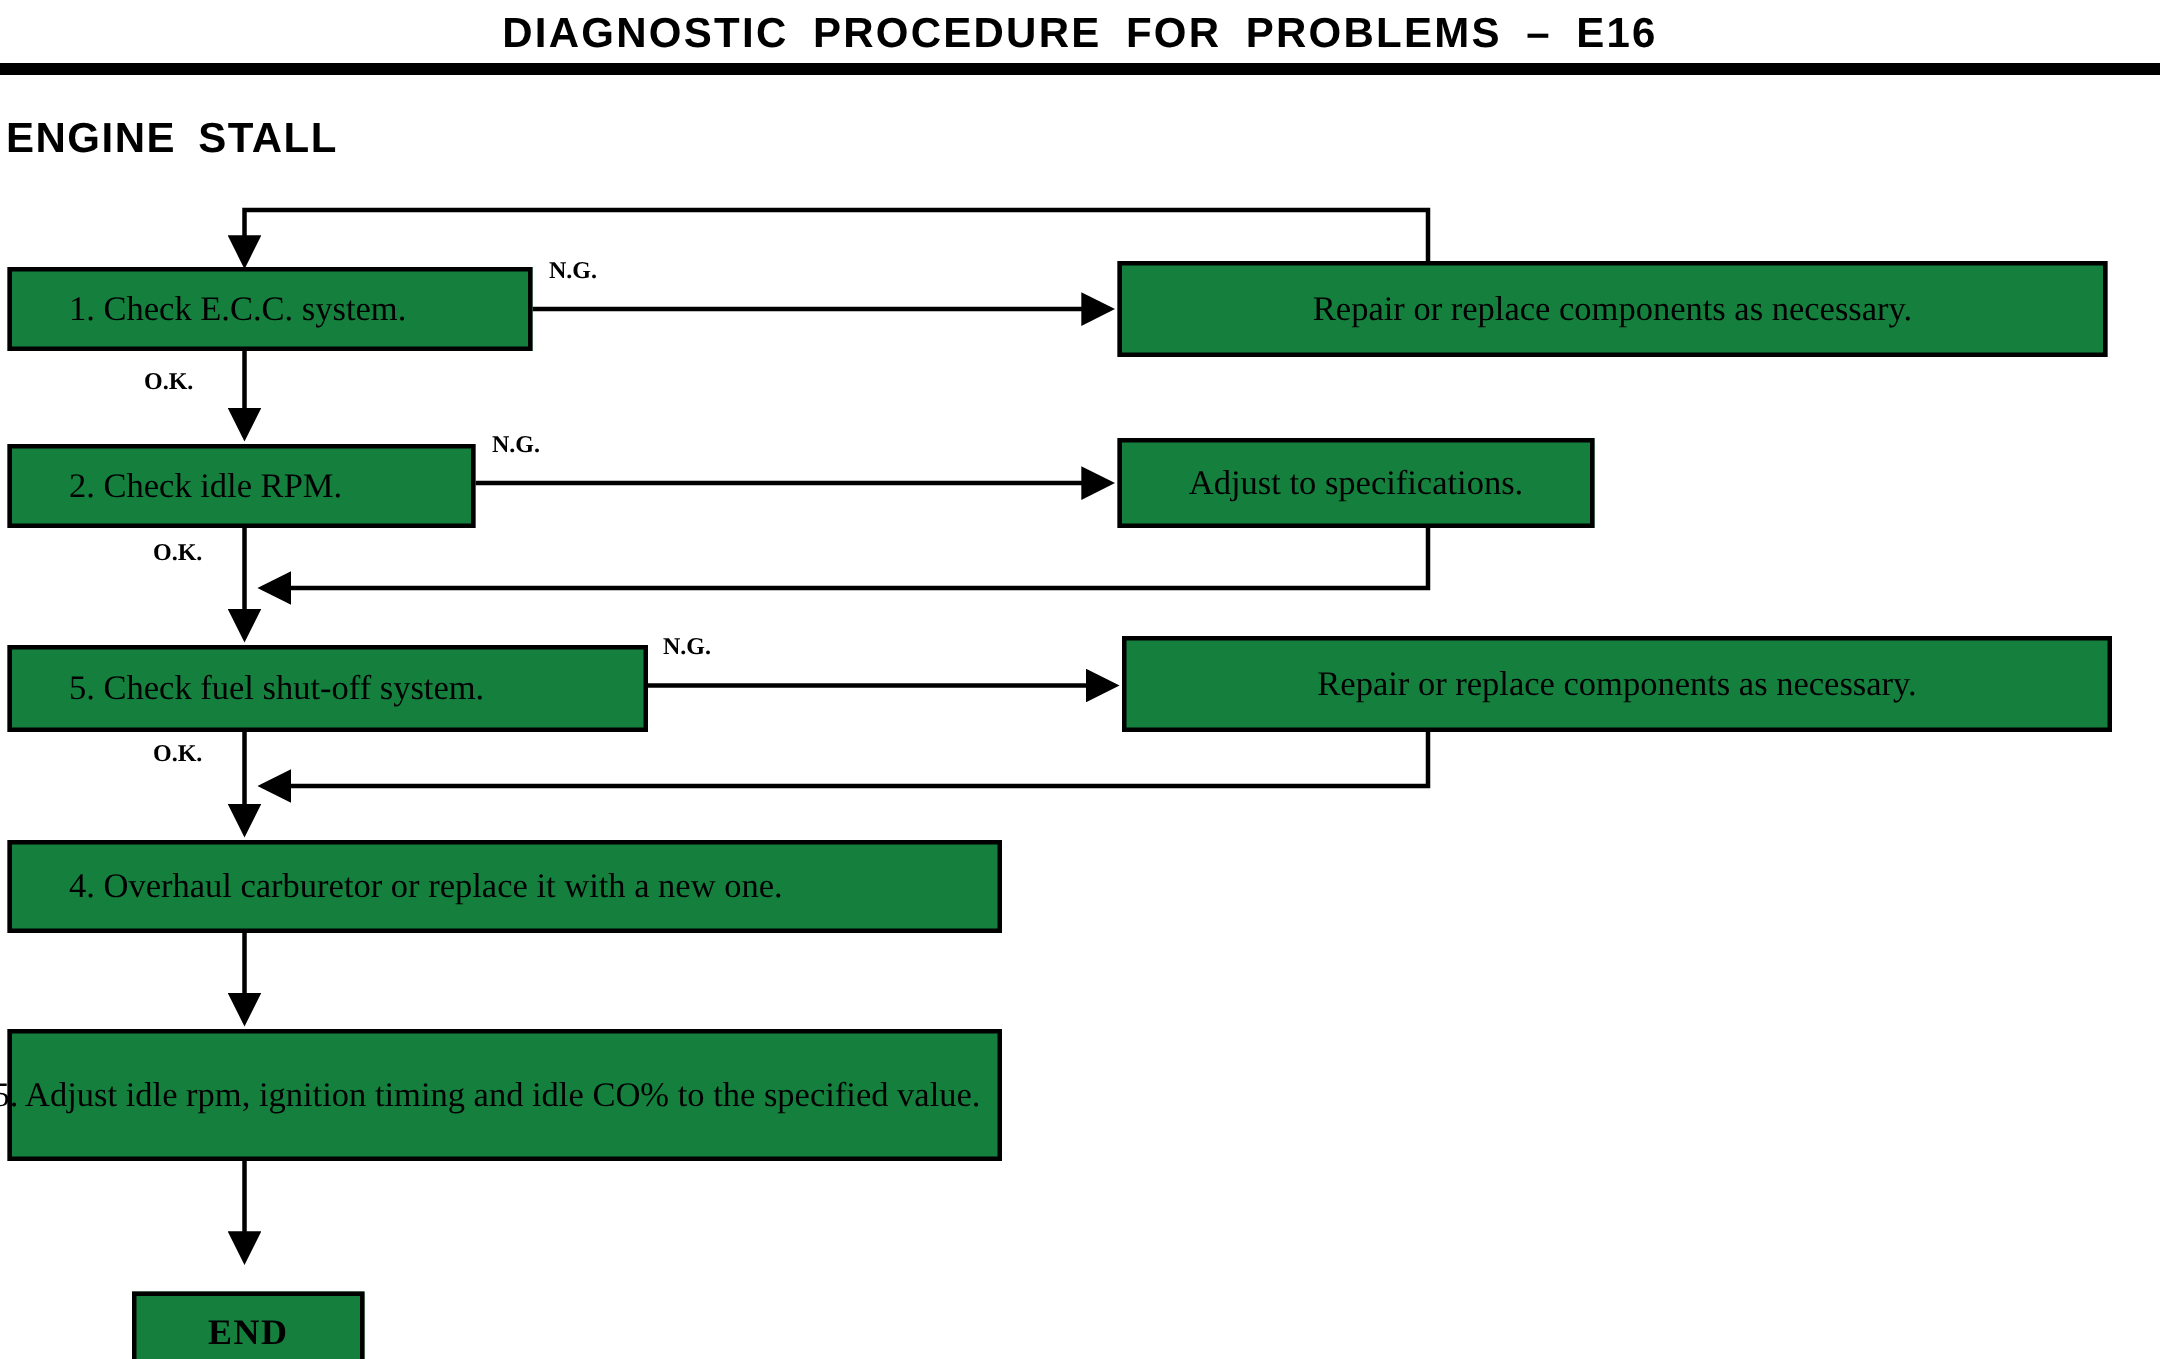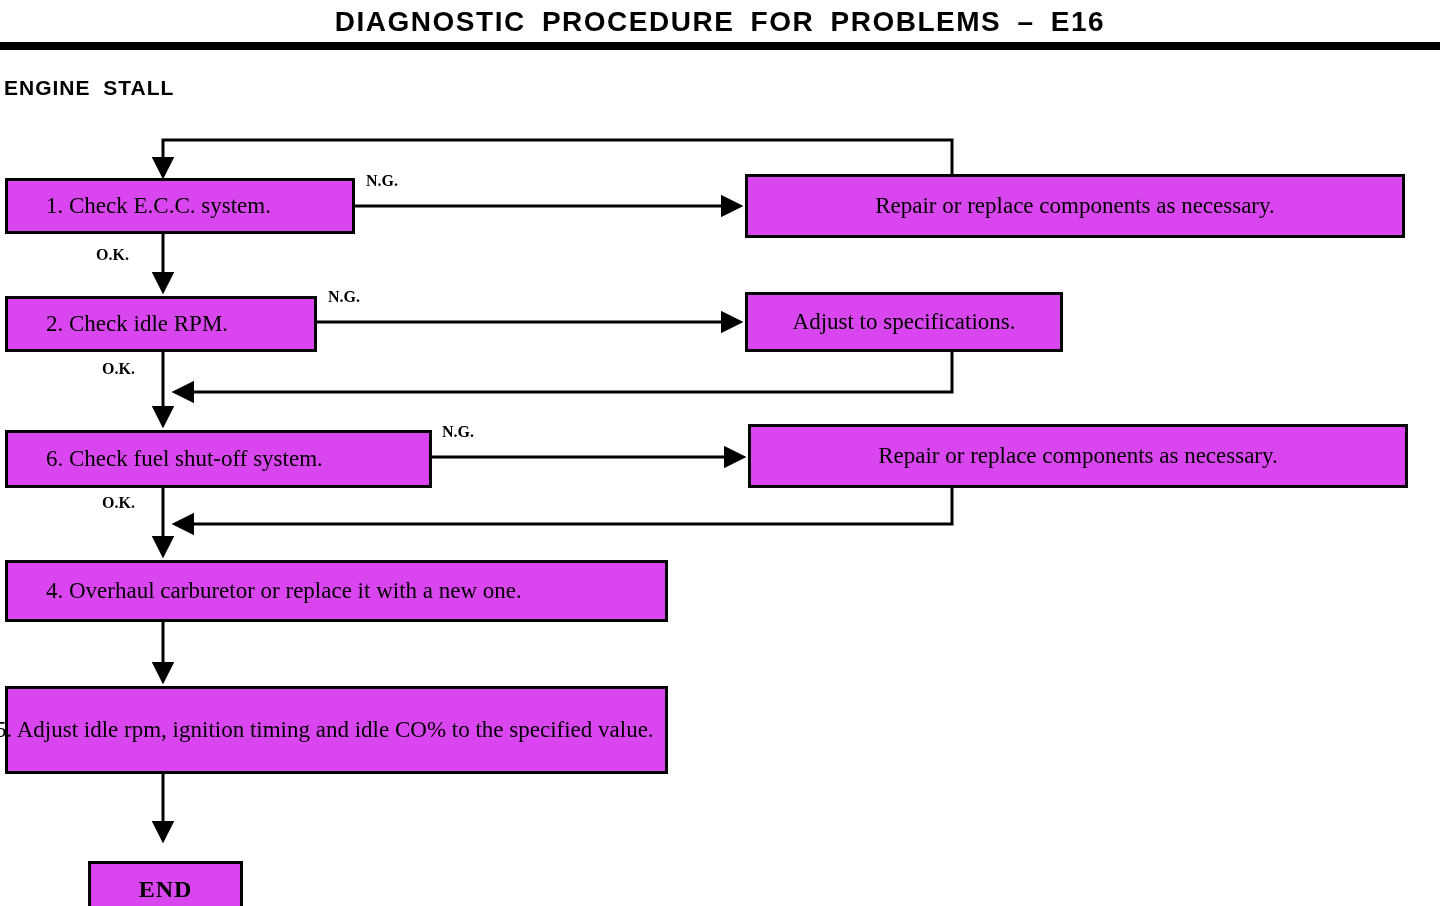--- a/index.html
+++ b/index.html
@@ -11,24 +11,24 @@
     position:absolute;left:0;top:6px;width:1440px;text-align:center;
     font-family:"Liberation Sans", sans-serif;font-weight:700;
     font-size:28px;letter-spacing:1.5px;word-spacing:7px;
   }
   .title-rule{
     position:absolute;left:0;top:42px;width:1440px;height:8px;background:#000;
   }
   .section-heading{
     position:absolute;left:4px;top:76px;
     font-family:"Liberation Sans", sans-serif;font-weight:700;
-    font-size:21px;letter-spacing:1px;word-spacing:6px;
+    font-size:28px;letter-spacing:1px;word-spacing:6px;
   }
   .fbox{
-    position:absolute;border:3px solid #000;background:#d946ef;
+    position:absolute;border:3px solid #000;background:#15803d;
     display:flex;align-items:center;
     font-size:23px;line-height:1.25;box-sizing:border-box;
   }
   .fbox.leftalign{justify-content:flex-start;padding-left:38px;padding-right:8px;}
   .fbox.centered{justify-content:center;text-align:center;padding:0 10px;}
   .fbox.hang{
     justify-content:flex-start;
     padding-left:80px;padding-right:10px;
   }
   .fbox.hang .hangtext{text-indent:-37px;display:block;line-height:1.6;}
@@ -75,21 +75,21 @@
 
     <polyline points="163,622 163,681" fill="none" stroke="#000" stroke-width="3" marker-end="url(#arrow)"></polyline>
 
     <polyline points="163,774 163,840" fill="none" stroke="#000" stroke-width="3" marker-end="url(#arrow)"></polyline>
   </svg>
 
   <div class="fbox leftalign" style="left:5px;top:178px;width:350px;height:56px;">1. Check E.C.C. system.</div>
 
   <div class="fbox leftalign" style="left:5px;top:296px;width:312px;height:56px;">2. Check idle RPM.</div>
 
-  <div class="fbox leftalign" style="left:5px;top:430px;width:427px;height:58px;">6. Check fuel shut-off system.</div>
+  <div class="fbox leftalign" style="left:5px;top:430px;width:427px;height:58px;">5. Check fuel shut-off system.</div>
 
   <div class="fbox leftalign" style="left:5px;top:560px;width:663px;height:62px;">4. Overhaul carburetor or replace it with a new one.</div>
 
   <div class="fbox hang" style="left:5px;top:686px;width:663px;height:88px;padding-left:24px;">
     <span class="hangtext">5. Adjust idle rpm, ignition timing and idle CO% to the specified value.</span>
   </div>
 
   <div class="fbox centered end-box" style="left:88px;top:845px;width:155px;height:56px;margin-top:16px;">END</div>
 
   <div class="fbox centered" style="left:745px;top:174px;width:660px;height:64px;">Repair or replace components as necessary.</div>

